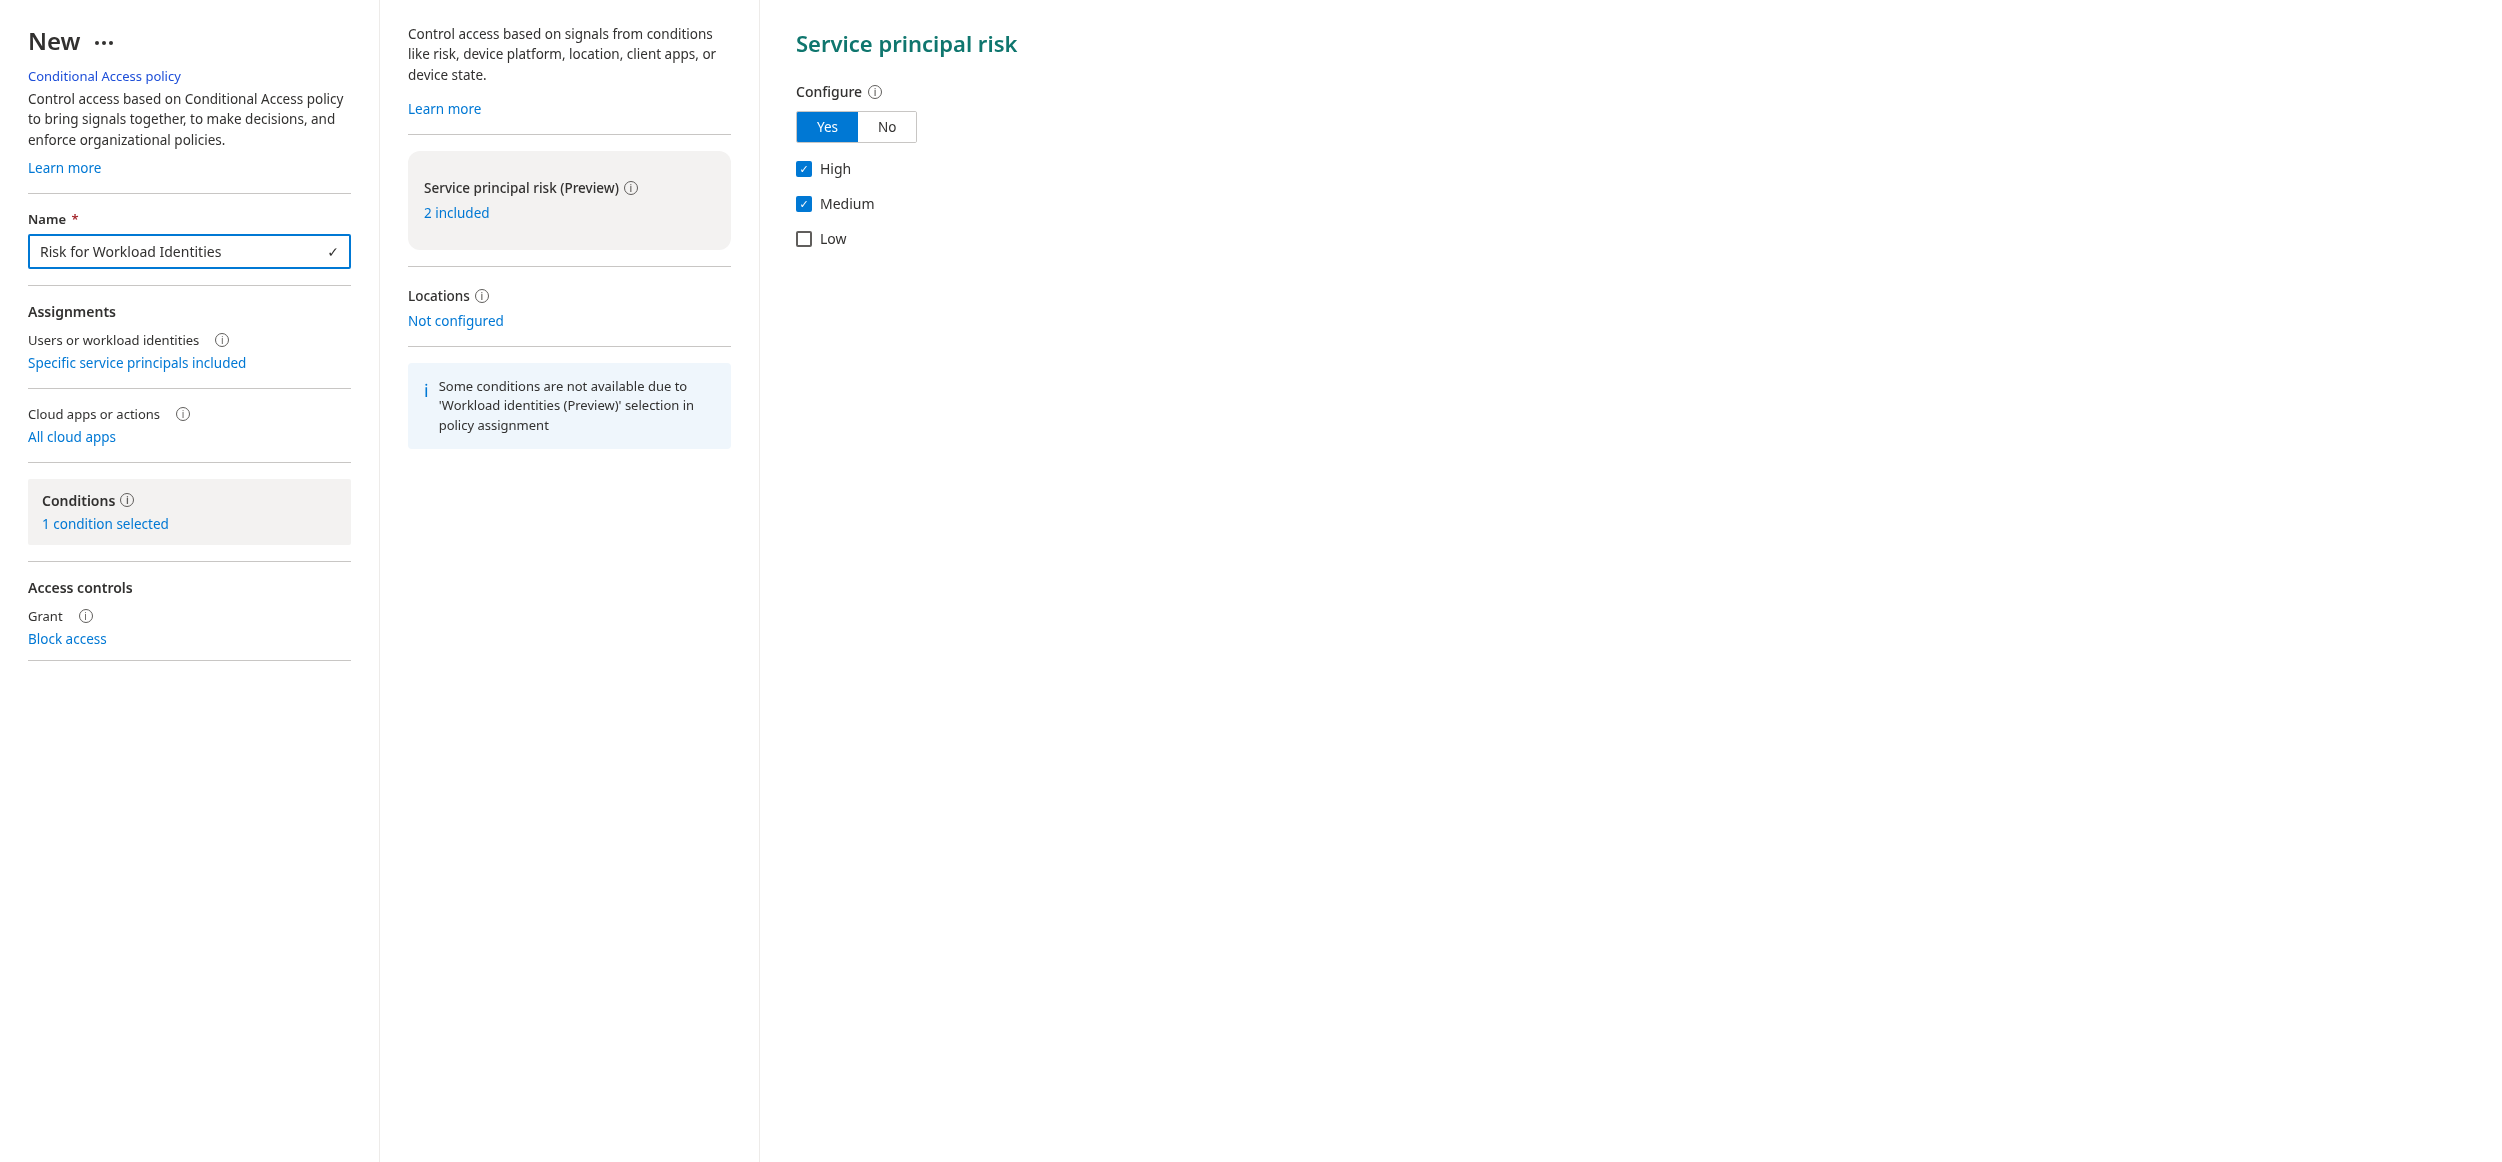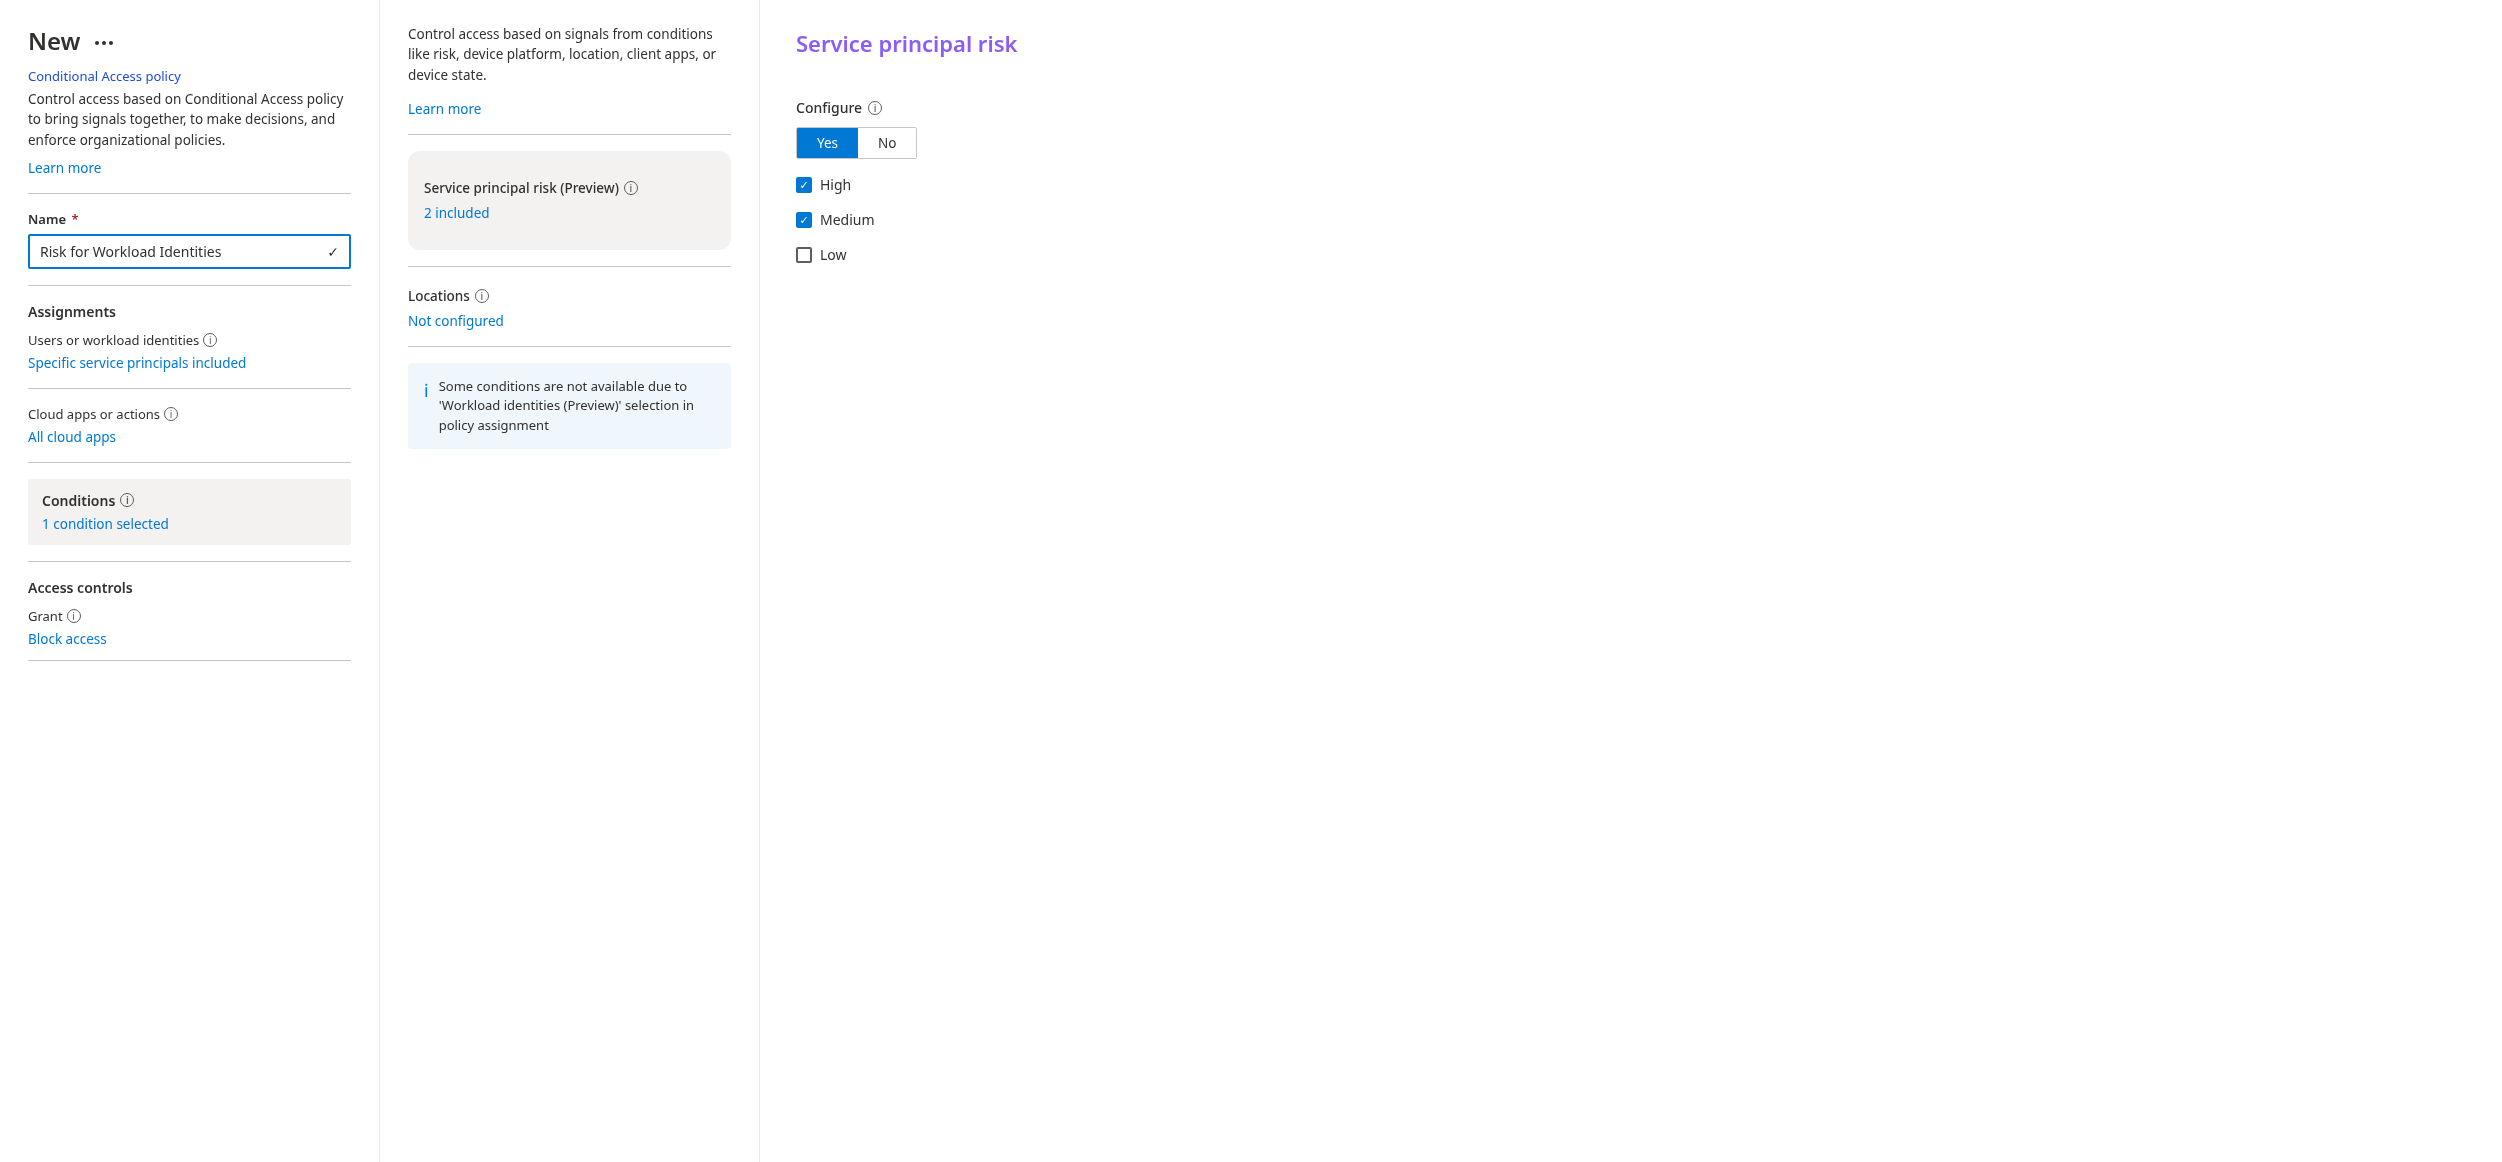--- a/index.html
+++ b/index.html
@@ -109,21 +109,21 @@
       color: #323130;
       margin-bottom: 10px;
     }
 
     .sub-section-label {
       font-size: 13px;
       color: #323130;
       margin-bottom: 4px;
       display: flex;
       align-items: center;
-      gap: 4px;
+      gap: 16px;
     }
 
     .info-icon {
       display: inline-flex;
       align-items: center;
       justify-content: center;
       width: 14px;
       height: 14px;
       border: 1px solid #605e5c;
       border-radius: 50%;
@@ -214,22 +214,22 @@
     .info-box-text {
       font-size: 13px;
       color: #323130;
       line-height: 1.5;
     }
 
     
     .right-panel-title {
       font-size: 22px;
       font-weight: 600;
-      color: #8b5cf6;
-      margin-bottom: 40px;
+      color: #0f766e;
+      margin-bottom: 24px;
     }
 
     .configure-label {
       font-size: 14px;
       color: #323130;
       font-weight: 500;
       display: flex;
       align-items: center;
       gap: 6px;
       margin-bottom: 10px;

